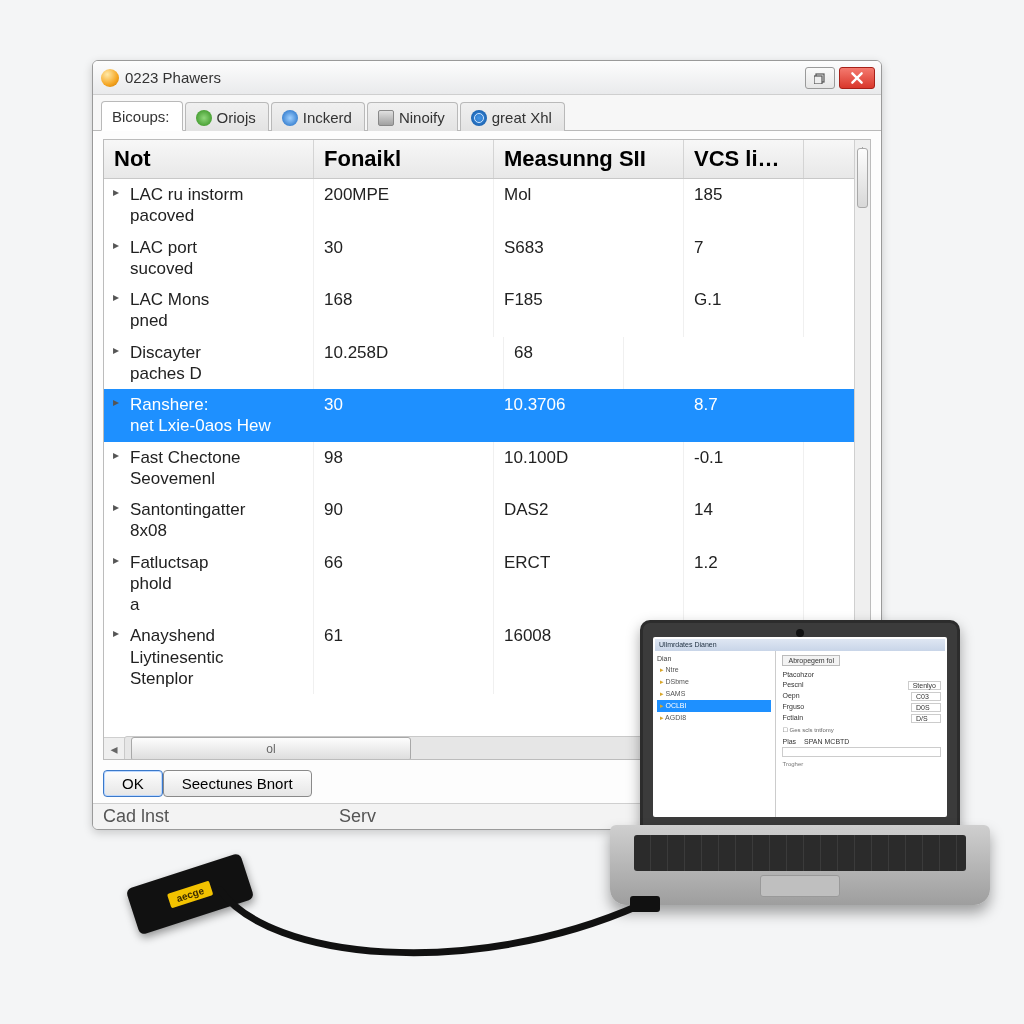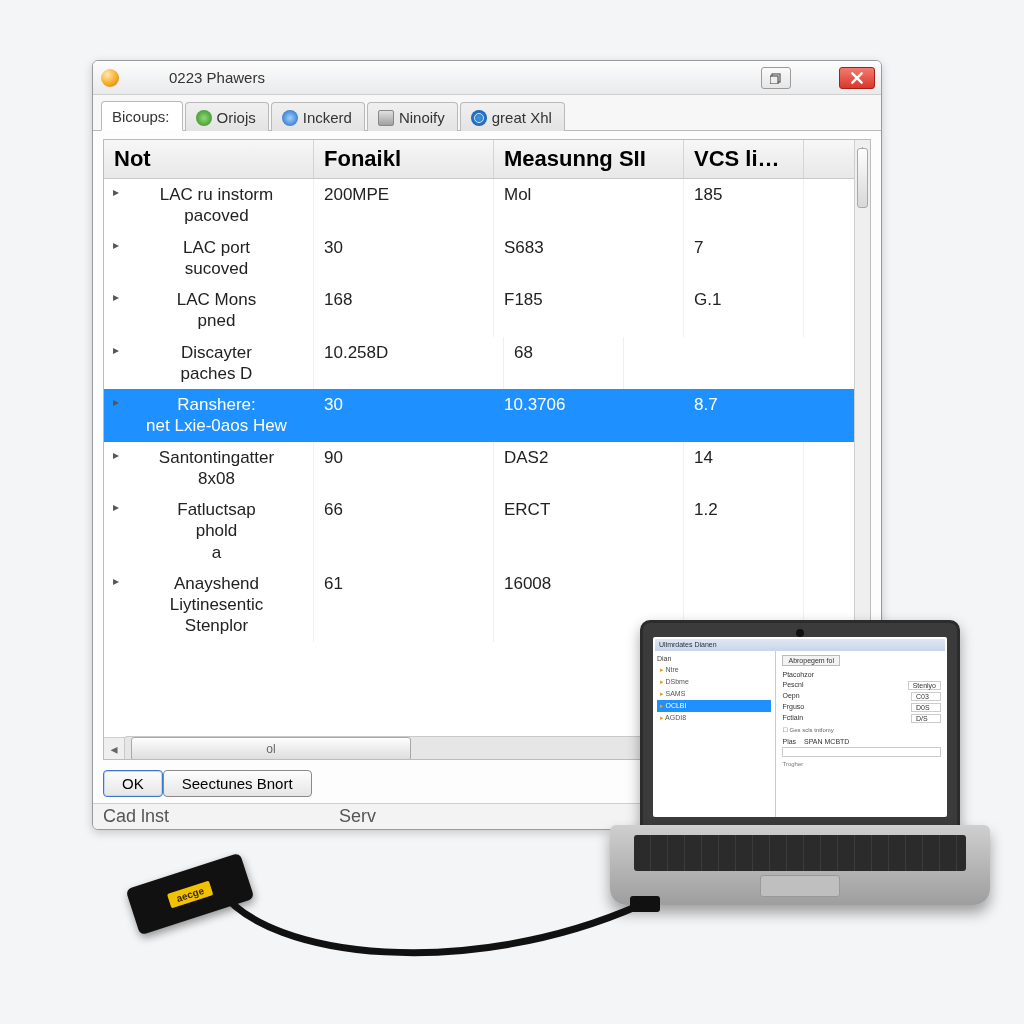--- a/index.html
+++ b/index.html
@@ -23,21 +23,20 @@
     box-shadow: 0 3px 10px rgba(0,0,0,0.18), inset 0 0 0 1px #fff;
     display: flex; flex-direction: column;
     overflow: hidden;
   }
   .titlebar {
     height: 34px;
     background: linear-gradient(#fdfdfd,#e9eaec);
     border-bottom: 1px solid #cfcfcf;
     display: flex; align-items: center;
     padding: 0 6px;
-    gap: 44px;
   }
   .titlebar .app-icon {
     width: 18px; height: 18px; margin: 0 6px 0 2px;
     background: radial-gradient(circle at 35% 30%, #ffe9a8, #f5a623 60%, #c97600);
     border-radius: 50%;
   }
   .titlebar .title { font-size: 15px; color: #333; }
   .titlebar .spacer { flex: 1; }
   .winbtn {
     height: 22px; border: 1px solid #9a9a9a;
@@ -115,21 +114,21 @@
   .c3 { width: 120px; }
 
   .grid-body { overflow-y:auto; height: calc(100% - 38px - 22px); }
   .row {
     display:flex;
     font-size:17px;
     color:#222;
     cursor: default;
   }
   .row .cell { padding: 5px 10px; border-right:1px solid #f0f0f0; line-height:1.25; white-space:pre-line; }
-  .row .cell:first-child { position:relative; padding-left:26px;text-align:center; }
+  .row .cell:first-child { position:relative; padding-left:26px; }
   .row .cell:first-child::before {
     content:"▸"; position:absolute; left:9px; top:6px; font-size:12px; color:#555;
   }
   .row.sel { background:#1e90ff; color:#fff; }
   .row.sel .cell { border-right-color: transparent; }
 
   
   .hscroll {
     position:absolute; left:0; right:16px; bottom:0; height:22px;
     background:#efefef; border-top:1px solid #cfcfcf;
@@ -310,20 +309,27 @@
 paches D</div>
           <div class="cell c2">10.258D</div>
           <div class="cell c3">68</div>
         </div>
         <div class="row sel">
           <div class="cell c0">Ranshere:
 net Lxie-0aos Hew</div>
           <div class="cell c1">30</div>
           <div class="cell c2">10.3706</div>
           <div class="cell c3">8.7</div>
+        </div>
+        <div class="row">
+          <div class="cell c0">Fast Chectone
+Seovemenl</div>
+          <div class="cell c1">98</div>
+          <div class="cell c2">10.100D</div>
+          <div class="cell c3">-0.1</div>
         </div>
         <div class="row">
           <div class="cell c0">Santontingatter
 8x08</div>
           <div class="cell c1">90</div>
           <div class="cell c2">DAS2</div>
           <div class="cell c3">14</div>
         </div>
         <div class="row">
           <div class="cell c0">Fatluctsap

